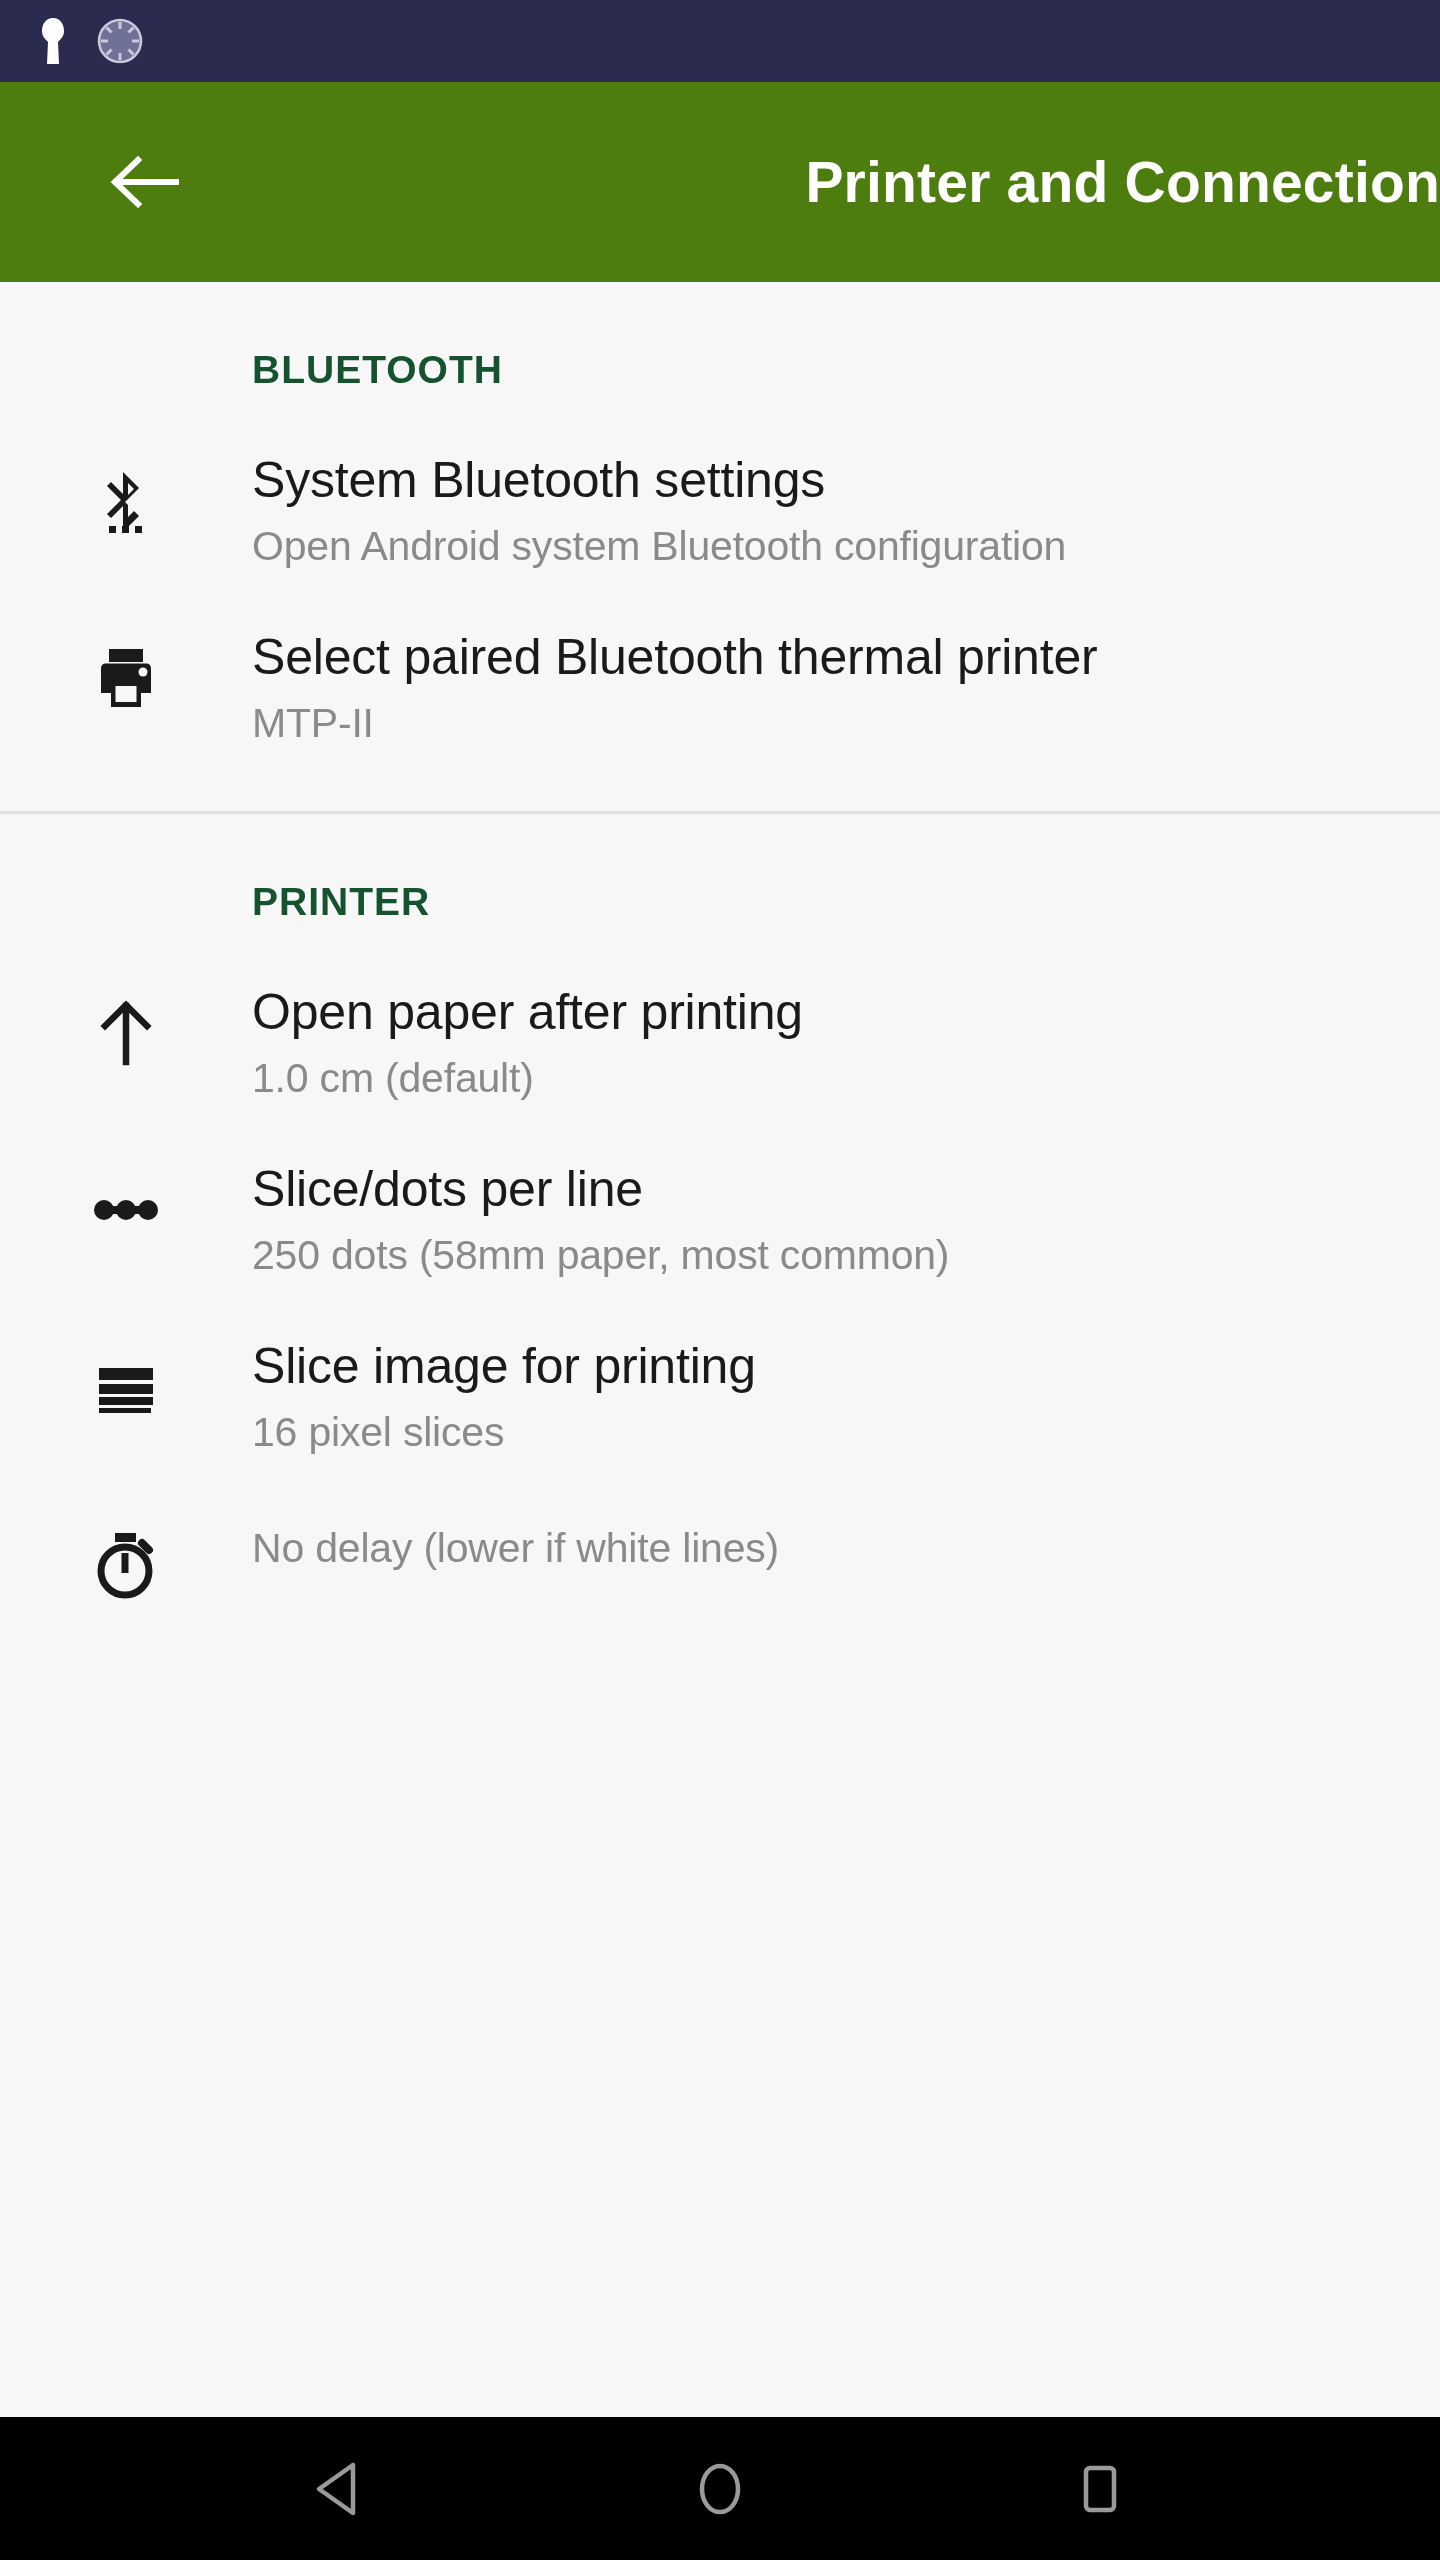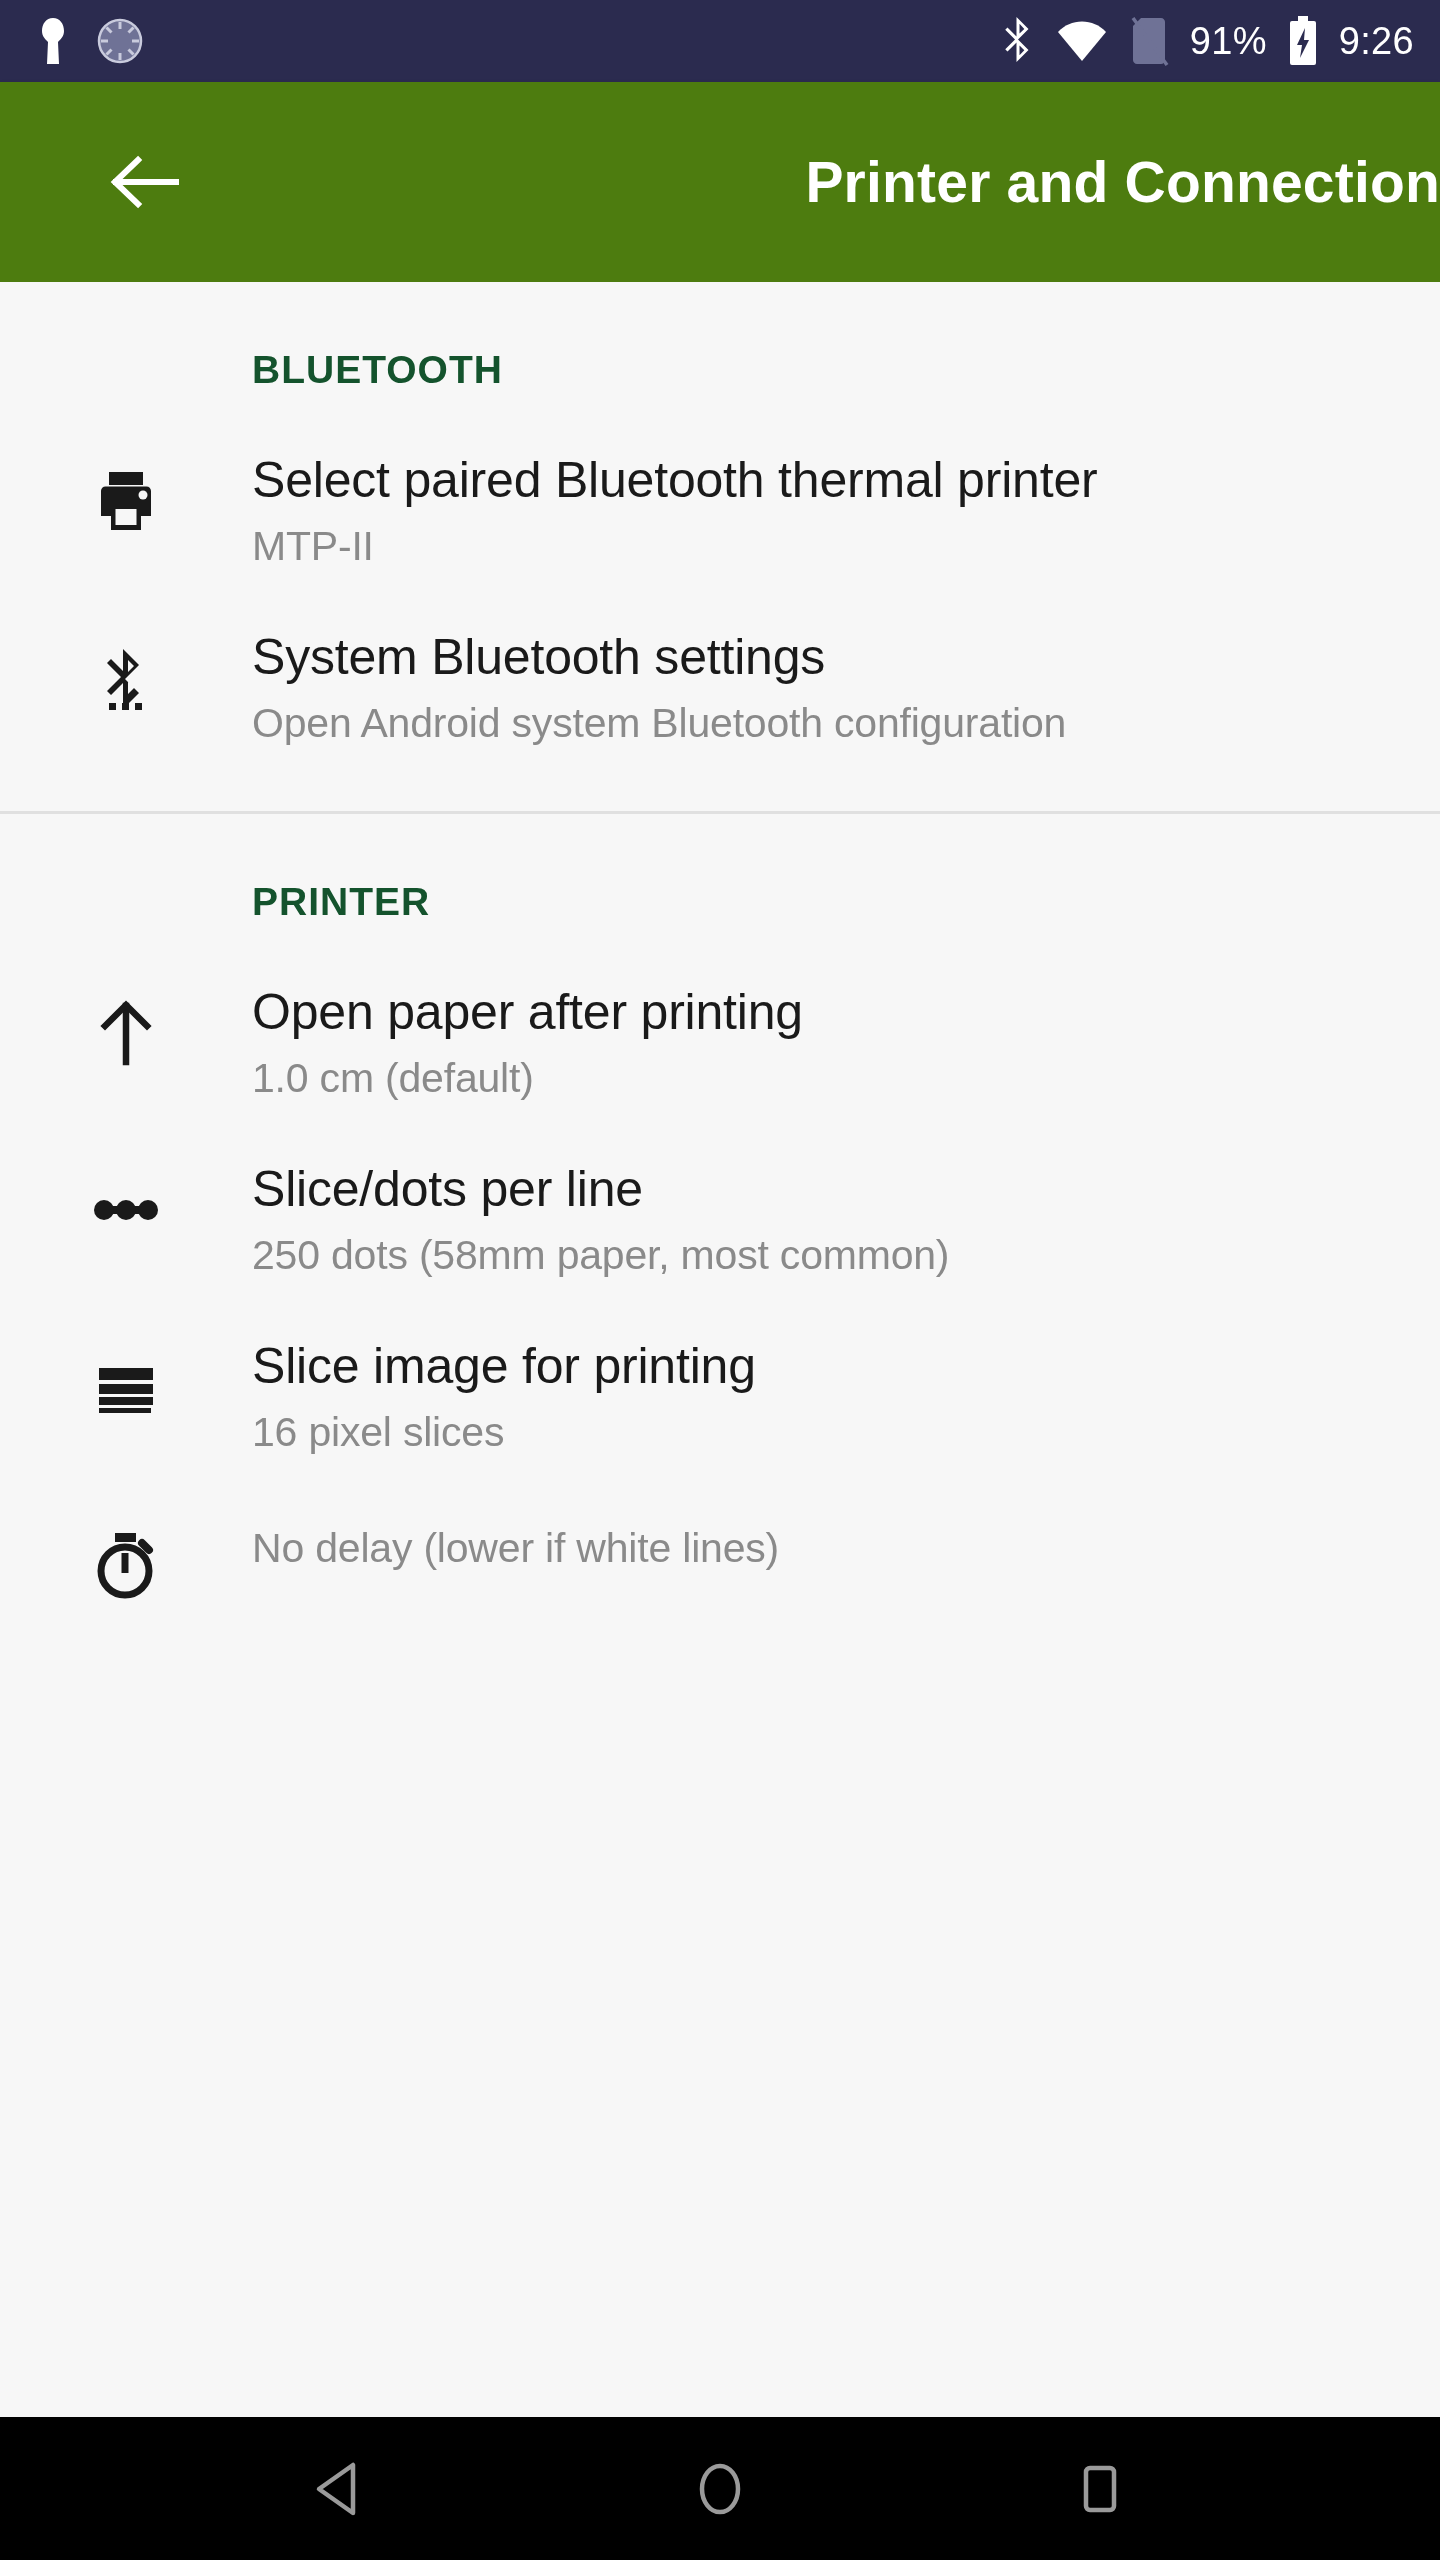--- a/index.html
+++ b/index.html
@@ -92,47 +92,20 @@
             <line x1="10.5" y1="10.5" x2="15.5" y2="15.5"></line>
             <line x1="32.5" y1="32.5" x2="37.5" y2="37.5"></line>
             <line x1="37.5" y1="10.5" x2="32.5" y2="15.5"></line>
             <line x1="15.5" y1="32.5" x2="10.5" y2="37.5"></line>
           </g>
           <circle cx="24" cy="24" r="21" fill="none" stroke="#c9cbdd" stroke-width="2.5"></circle>
         </svg>
       </span>
     </div>
 
-    <div class="status-right">
-      <span class="sb-icon">
-        <svg width="36" height="52" viewBox="0 0 24 34">
-          <path d="M11 1 L19 9 L12 16 L19 23 L11 31 L11 18 L5 24 L3.5 22.5 L10 16 L3.5 9.5 L5 8 L11 14 Z M13 5.5 L13 12 L16.2 9 Z M13 20 L13 26.5 L16.2 23.2 Z" fill="#ffffff"></path>
-        </svg>
-      </span>
-      <span class="sb-icon">
-        <svg width="52" height="44" viewBox="0 0 52 44">
-          <path d="M26 42 L2 13 C8.5 6 16.8 2.5 26 2.5 C35.2 2.5 43.5 6 50 13 Z" fill="#ffffff"></path>
-        </svg>
-      </span>
-      <span class="sb-icon">
-        <svg width="42" height="52" viewBox="0 0 42 52">
-          <path d="M13 3 L33 3 C35.2 3 37 4.8 37 7 L37 45 C37 47.2 35.2 49 33 49 L9 49 C6.8 49 5 47.2 5 45 L5 11 Z" fill="#6f7296"></path>
-          <line x1="5" y1="3" x2="39" y2="50" stroke="#6f7296" stroke-width="3.5"></line>
-        </svg>
-      </span>
-      <span class="sb-text">91%</span>
-      <span class="sb-icon">
-        <svg width="32" height="52" viewBox="0 0 32 52">
-          <rect x="11" y="1" width="10" height="5" fill="#ffffff"></rect>
-          <rect x="3" y="6" width="26" height="44" rx="2" fill="#ffffff"></rect>
-          <path d="M18 13 L10 30 L15 30 L13 43 L22 25 L17 25 Z" fill="#2b2b4f"></path>
-        </svg>
-      </span>
-      <span class="sb-text">9:26</span>
-    </div>
   </div>
 
   <div class="app-bar">
     <div class="back-btn">
       <svg width="72" height="60" viewBox="0 0 72 60">
         <g stroke="#ffffff" stroke-width="6" fill="none" stroke-linecap="square">
           <line x1="68" y1="30" x2="8" y2="30"></line>
           <polyline points="30,8 7,30 30,52"></polyline>
         </g>
       </svg>
@@ -141,48 +114,48 @@
   </div>
 
   <div class="content">
 
     <div class="section">
       <div class="section-header">BLUETOOTH</div>
 
       <div class="pref-row">
         <div class="pref-icon">
           <svg width="74" height="74" viewBox="0 0 74 74">
+            <path d="M34 8 L50 24 L36 38 L50 52 L34 68 L34 42 L22 54 L18 50 L32 36 L18 22 L22 18 L34 30 Z M39 19 L39 31 L45 25 Z M39 41 L39 53 L45 47 Z" fill="#1a1a1a"></path>
+            <rect x="20" y="62" width="7" height="7" fill="#1a1a1a"></rect>
+            <rect x="33" y="62" width="7" height="7" fill="#1a1a1a"></rect>
+            <rect x="46" y="62" width="7" height="7" fill="#1a1a1a"></rect>
+          </svg>
+        </div>
+        <div class="pref-text">
+          <div class="pref-title">System Bluetooth settings</div>
+          <div class="pref-summary">Open Android system Bluetooth configuration</div>
+        </div>
+      </div>
+
+      <div class="pref-row">
+        <div class="pref-icon">
+          <svg width="74" height="74" viewBox="0 0 74 74">
             <rect x="20" y="8" width="34" height="13" fill="#1a1a1a"></rect>
             <path d="M12 27 C12 24.5 14 22.5 16.5 22.5 L57.5 22.5 C60 22.5 62 24.5 62 27 L62 52 L52 52 L52 41 L22 41 L22 52 L12 52 Z" fill="#1a1a1a"></path>
             <circle cx="54" cy="31" r="4.5" fill="#f7f7f7"></circle>
             <rect x="22" y="41" width="30" height="25" fill="#1a1a1a"></rect>
             <rect x="26.5" y="45" width="21" height="16" fill="#f7f7f7"></rect>
           </svg>
         </div>
         <div class="pref-text">
           <div class="pref-title">Select paired Bluetooth thermal printer</div>
           <div class="pref-summary">MTP-II</div>
         </div>
       </div>
 
-      <div class="pref-row">
-        <div class="pref-icon">
-          <svg width="74" height="74" viewBox="0 0 74 74">
-            <path d="M34 8 L50 24 L36 38 L50 52 L34 68 L34 42 L22 54 L18 50 L32 36 L18 22 L22 18 L34 30 Z M39 19 L39 31 L45 25 Z M39 41 L39 53 L45 47 Z" fill="#1a1a1a"></path>
-            <rect x="20" y="62" width="7" height="7" fill="#1a1a1a"></rect>
-            <rect x="33" y="62" width="7" height="7" fill="#1a1a1a"></rect>
-            <rect x="46" y="62" width="7" height="7" fill="#1a1a1a"></rect>
-          </svg>
-        </div>
-        <div class="pref-text">
-          <div class="pref-title">System Bluetooth settings</div>
-          <div class="pref-summary">Open Android system Bluetooth configuration</div>
-        </div>
-      </div>
-
       <div class="section-divider"></div>
     </div>
 
     <div class="section">
       <div class="section-header">PRINTER</div>
 
       <div class="pref-row">
         <div class="pref-icon">
           <svg width="74" height="74" viewBox="0 0 74 74">
             <g stroke="#1a1a1a" stroke-width="6.5" fill="none" stroke-linecap="square">

